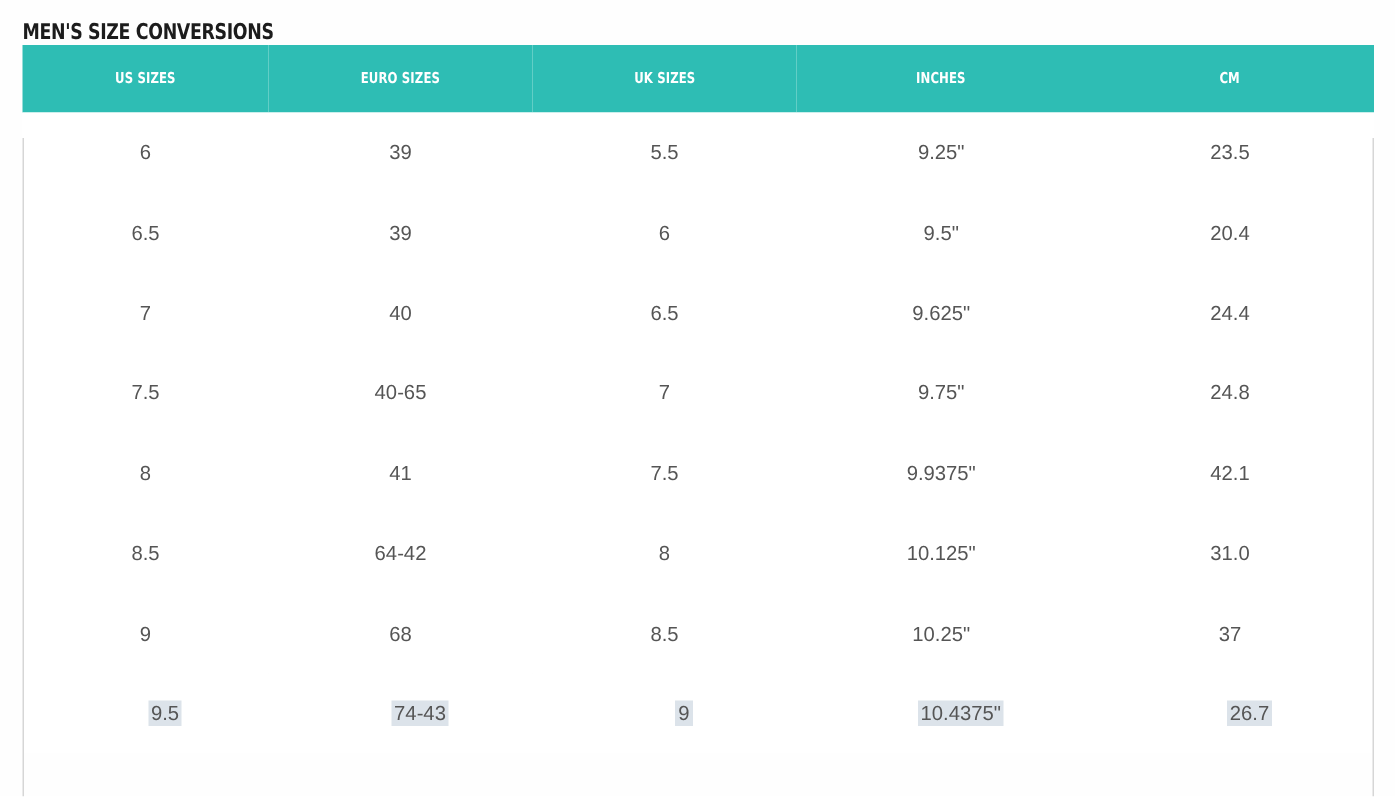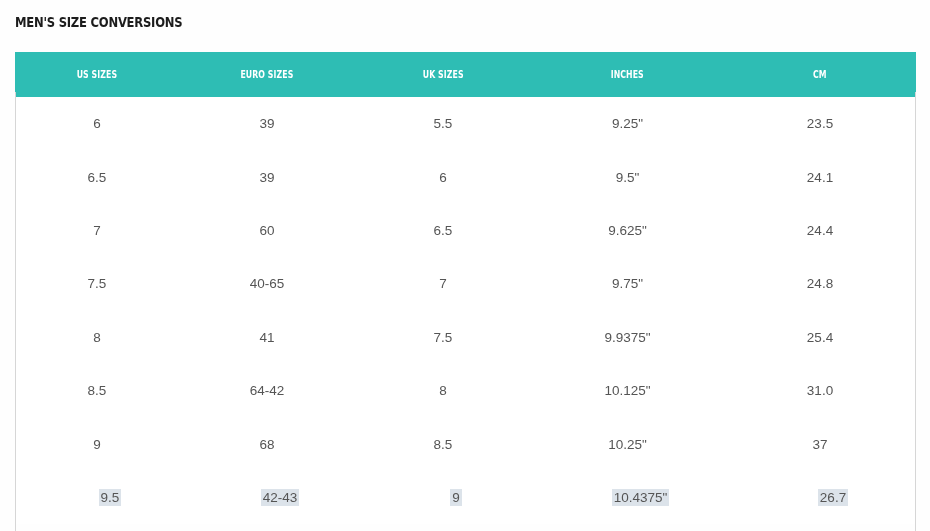--- a/index.html
+++ b/index.html
@@ -36,21 +36,21 @@
     transform: scaleX(0.80);
     transform-origin: left center;
     white-space: nowrap;
     line-height: 18px;
   }
 
   
   .size-table {
     position: absolute;
     left: 15px;
-    top: 52px;
+    top: 30px;
     width: 901px;
     border-collapse: collapse;
     table-layout: fixed;
   }
 
   .size-table thead th {
     background: #2ebdb4;
     color: #ffffff;
     height: 45px;
     padding: 0;
@@ -151,60 +151,60 @@
         <td><span class="cellval">39</span></td>
         <td><span class="cellval">5.5</span></td>
         <td><span class="cellval">9.25"</span></td>
         <td><span class="cellval">23.5</span></td>
       </tr>
       <tr>
         <td><span class="cellval">6.5</span></td>
         <td><span class="cellval">39</span></td>
         <td><span class="cellval">6</span></td>
         <td><span class="cellval">9.5"</span></td>
-        <td><span class="cellval">24.1</span></td>
+        <td><span class="cellval">20.4</span></td>
       </tr>
       <tr>
         <td><span class="cellval">7</span></td>
-        <td><span class="cellval">60</span></td>
+        <td><span class="cellval">40</span></td>
         <td><span class="cellval">6.5</span></td>
         <td><span class="cellval">9.625"</span></td>
         <td><span class="cellval">24.4</span></td>
       </tr>
       <tr>
         <td><span class="cellval">7.5</span></td>
         <td><span class="cellval">40-65</span></td>
         <td><span class="cellval">7</span></td>
         <td><span class="cellval">9.75"</span></td>
         <td><span class="cellval">24.8</span></td>
       </tr>
       <tr>
         <td><span class="cellval">8</span></td>
         <td><span class="cellval">41</span></td>
         <td><span class="cellval">7.5</span></td>
         <td><span class="cellval">9.9375"</span></td>
-        <td><span class="cellval">25.4</span></td>
+        <td><span class="cellval">42.1</span></td>
       </tr>
       <tr>
         <td><span class="cellval">8.5</span></td>
         <td><span class="cellval">64-42</span></td>
         <td><span class="cellval">8</span></td>
         <td><span class="cellval">10.125"</span></td>
         <td><span class="cellval">31.0</span></td>
       </tr>
       <tr>
         <td><span class="cellval">9</span></td>
         <td><span class="cellval">68</span></td>
         <td><span class="cellval">8.5</span></td>
         <td><span class="cellval">10.25"</span></td>
         <td><span class="cellval">37</span></td>
       </tr>
       <tr class="selected">
         <td><span class="cellval">9.5</span></td>
-        <td><span class="cellval">42-43</span></td>
+        <td><span class="cellval">74-43</span></td>
         <td><span class="cellval">9</span></td>
         <td><span class="cellval">10.4375"</span></td>
         <td><span class="cellval">26.7</span></td>
       </tr>
     </tbody>
   </table>
 
   <div class="table-body-border"></div>
 
 </div>

